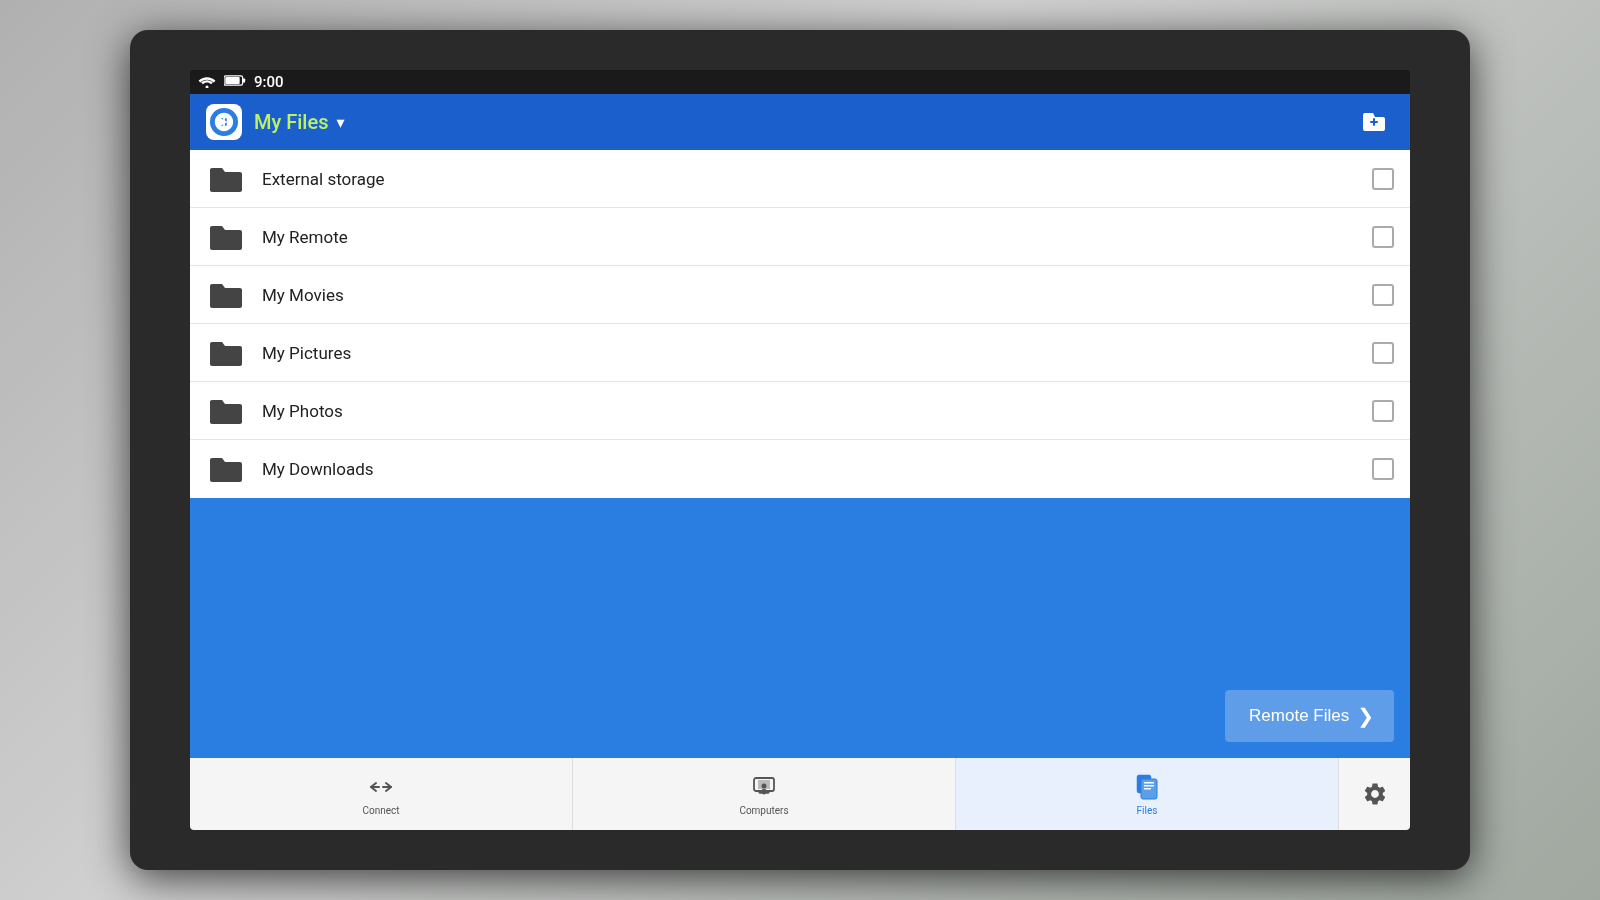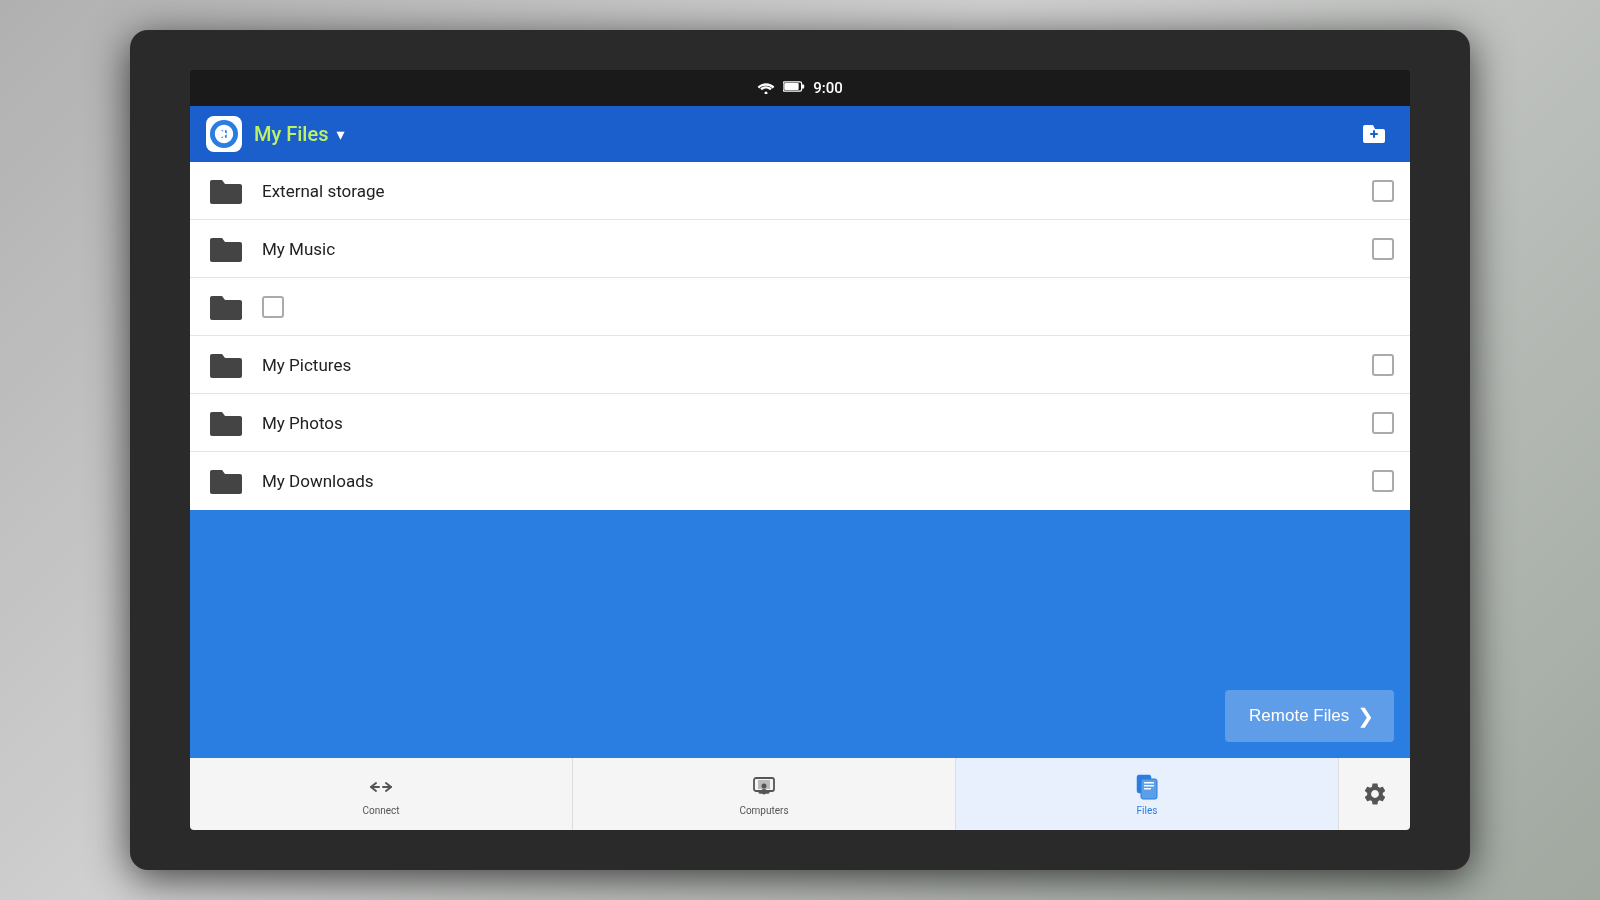--- a/index.html
+++ b/index.html
@@ -39,25 +39,25 @@
       height: 760px;
       background: #1a1a1a;
       border-radius: 4px;
       overflow: hidden;
       display: flex;
       flex-direction: column;
     }
 
     
     .status-bar {
-      height: 36px;
+      height: 24px;
       background: #1a1a1a;
       display: flex;
       align-items: center;
-      justify-content: center;
+      justify-content: flex-start;
       padding: 0 8px;
       gap: 10px;
       flex-shrink: 0;
     }
 
     .status-bar-icons {
       display: flex;
       align-items: center;
       gap: 8px;
       color: white;
@@ -338,29 +338,30 @@
       </div>
       <span class="file-name">External storage</span>
       <div class="file-checkbox"></div>
     </div>
             <div class="file-item">
       <div class="folder-icon">
         <svg width="36" height="30" viewBox="0 0 36 30" fill="#444">
           <path d="M2 6C2 4.9 2.9 4 4 4h10l3 4h15c1.1 0 2 .9 2 2v16c0 1.1-.9 2-2 2H4c-1.1 0-2-.9-2-2V6z"></path>
         </svg>
       </div>
-      <span class="file-name">My Music</span>
+      <span class="file-name">My Remote</span>
       <div class="file-checkbox"></div>
     </div>
             <div class="file-item">
       <div class="folder-icon">
         <svg width="36" height="30" viewBox="0 0 36 30" fill="#444">
           <path d="M2 6C2 4.9 2.9 4 4 4h10l3 4h15c1.1 0 2 .9 2 2v16c0 1.1-.9 2-2 2H4c-1.1 0-2-.9-2-2V6z"></path>
         </svg>
       </div>
+      <span class="file-name">My Movies</span>
       <div class="file-checkbox"></div>
     </div>
             <div class="file-item">
       <div class="folder-icon">
         <svg width="36" height="30" viewBox="0 0 36 30" fill="#444">
           <path d="M2 6C2 4.9 2.9 4 4 4h10l3 4h15c1.1 0 2 .9 2 2v16c0 1.1-.9 2-2 2H4c-1.1 0-2-.9-2-2V6z"></path>
         </svg>
       </div>
       <span class="file-name">My Pictures</span>
       <div class="file-checkbox"></div>

